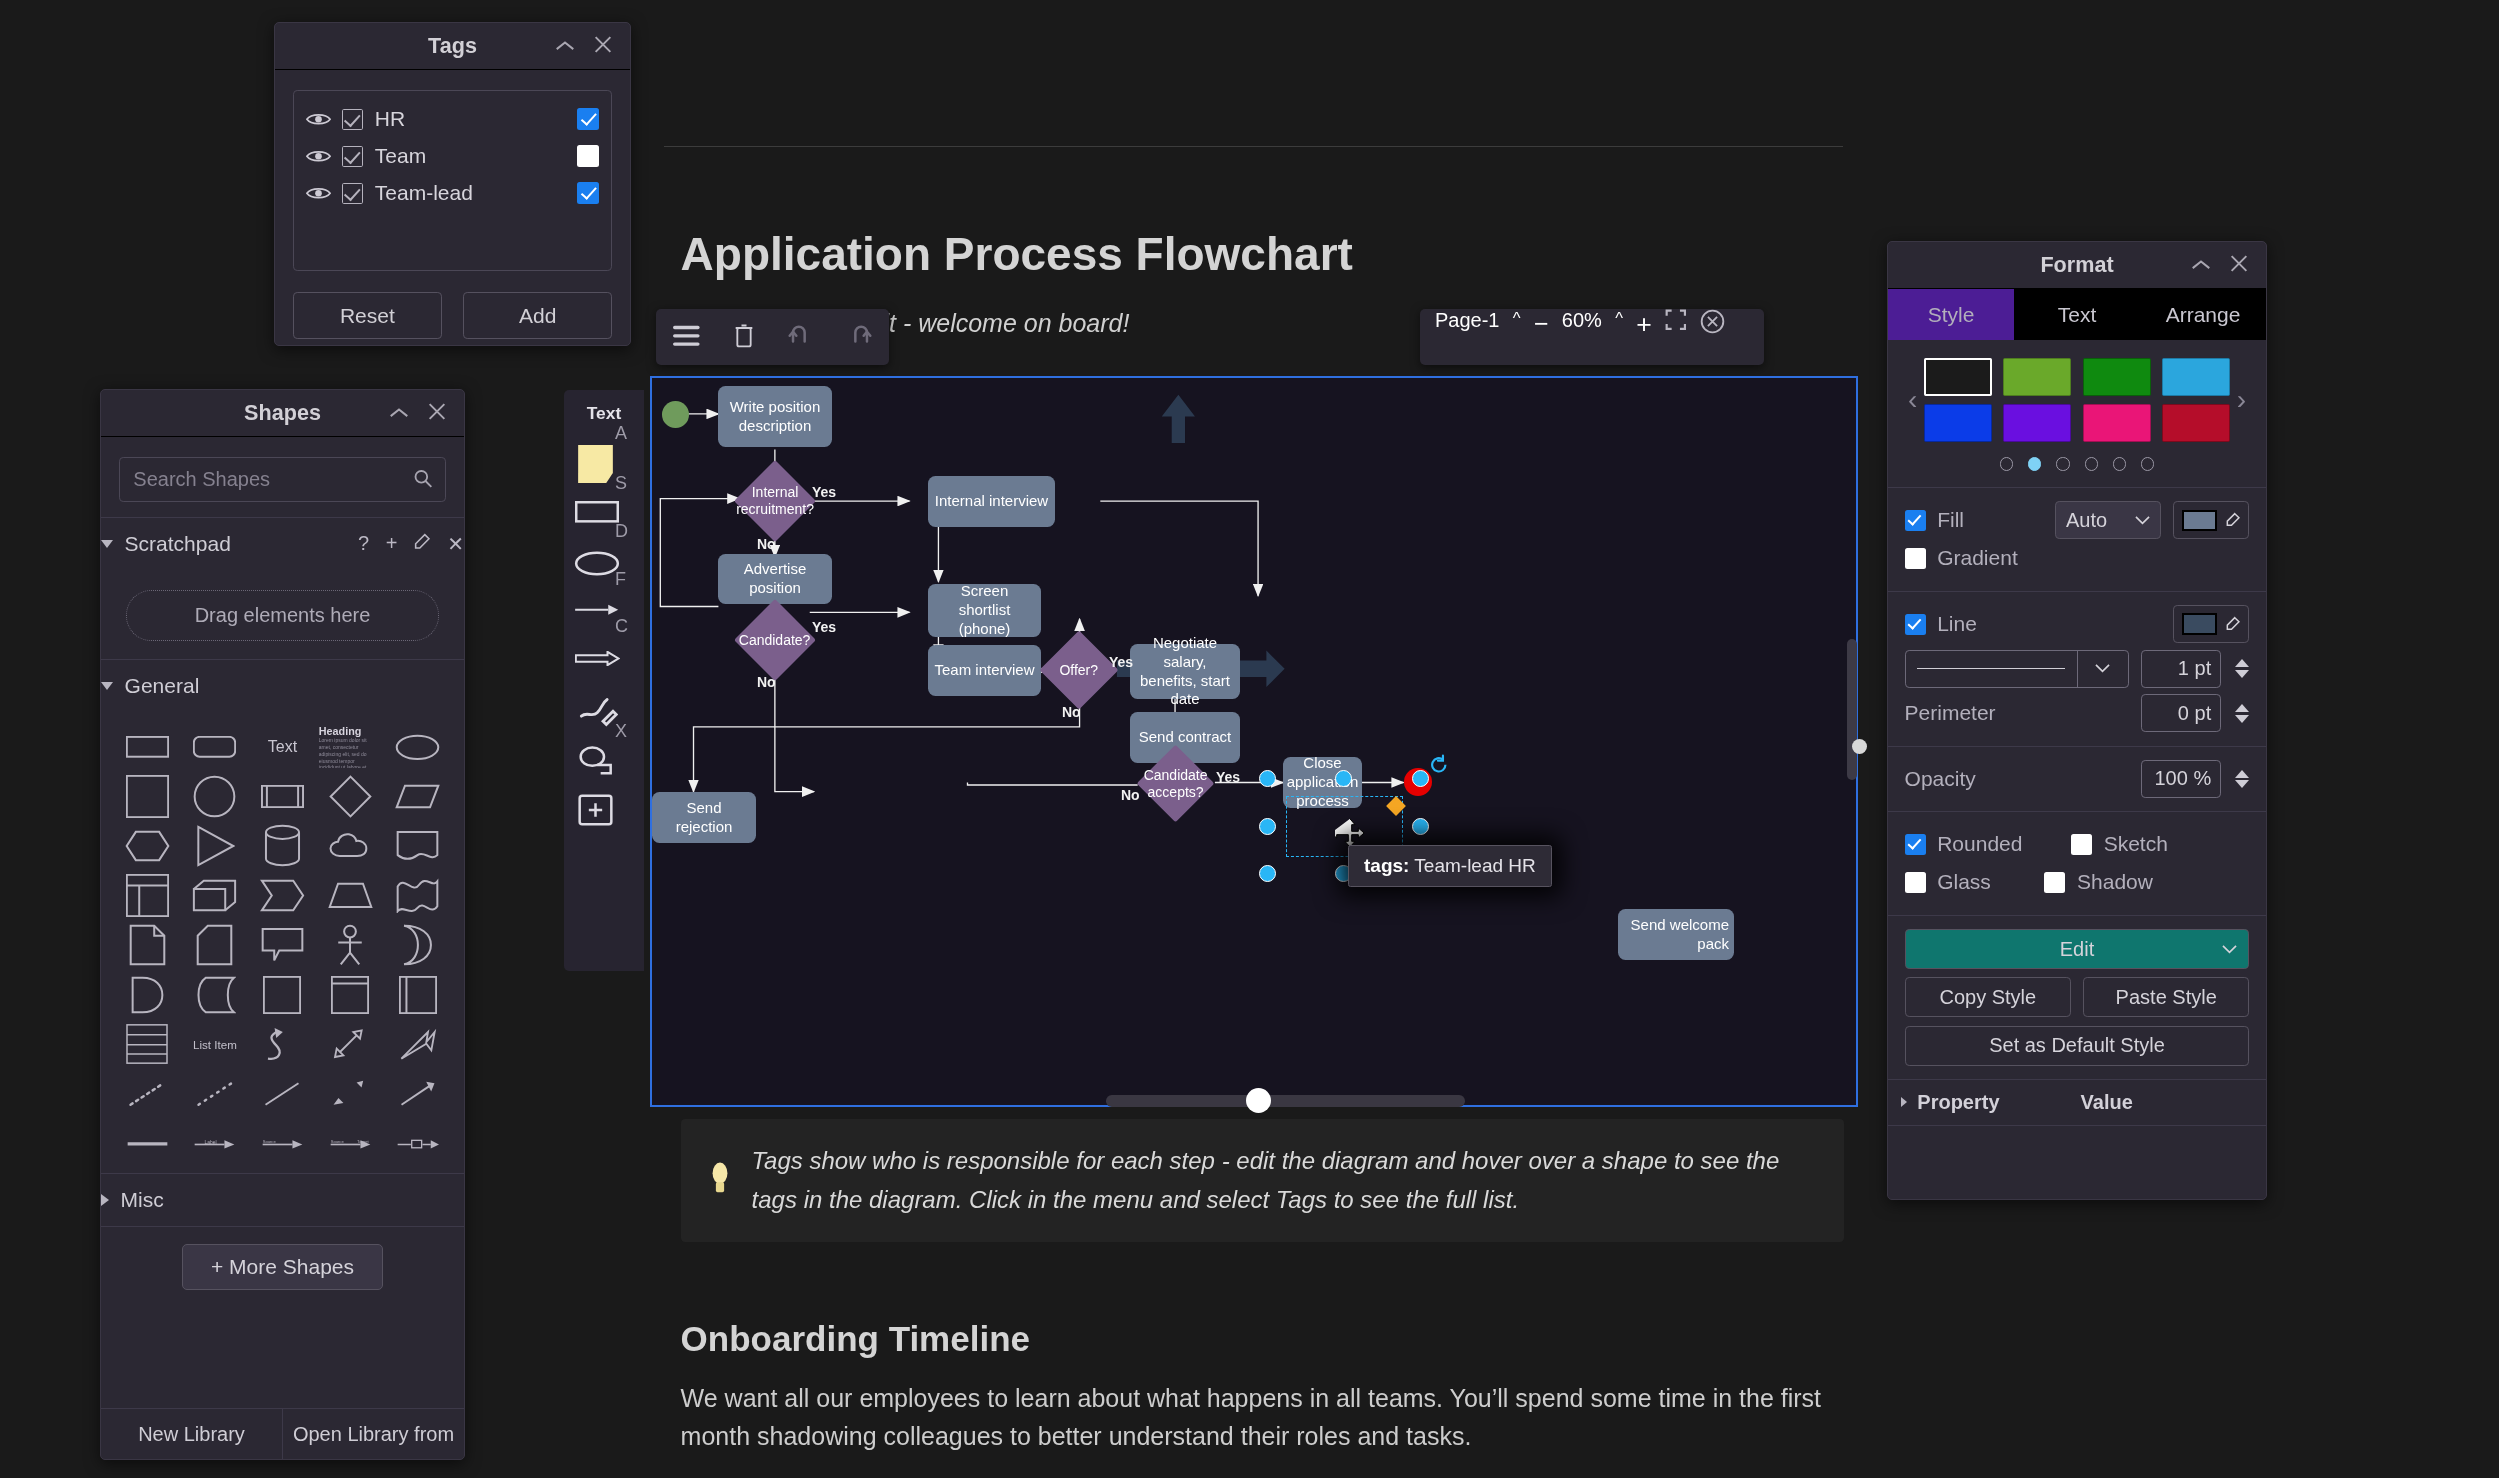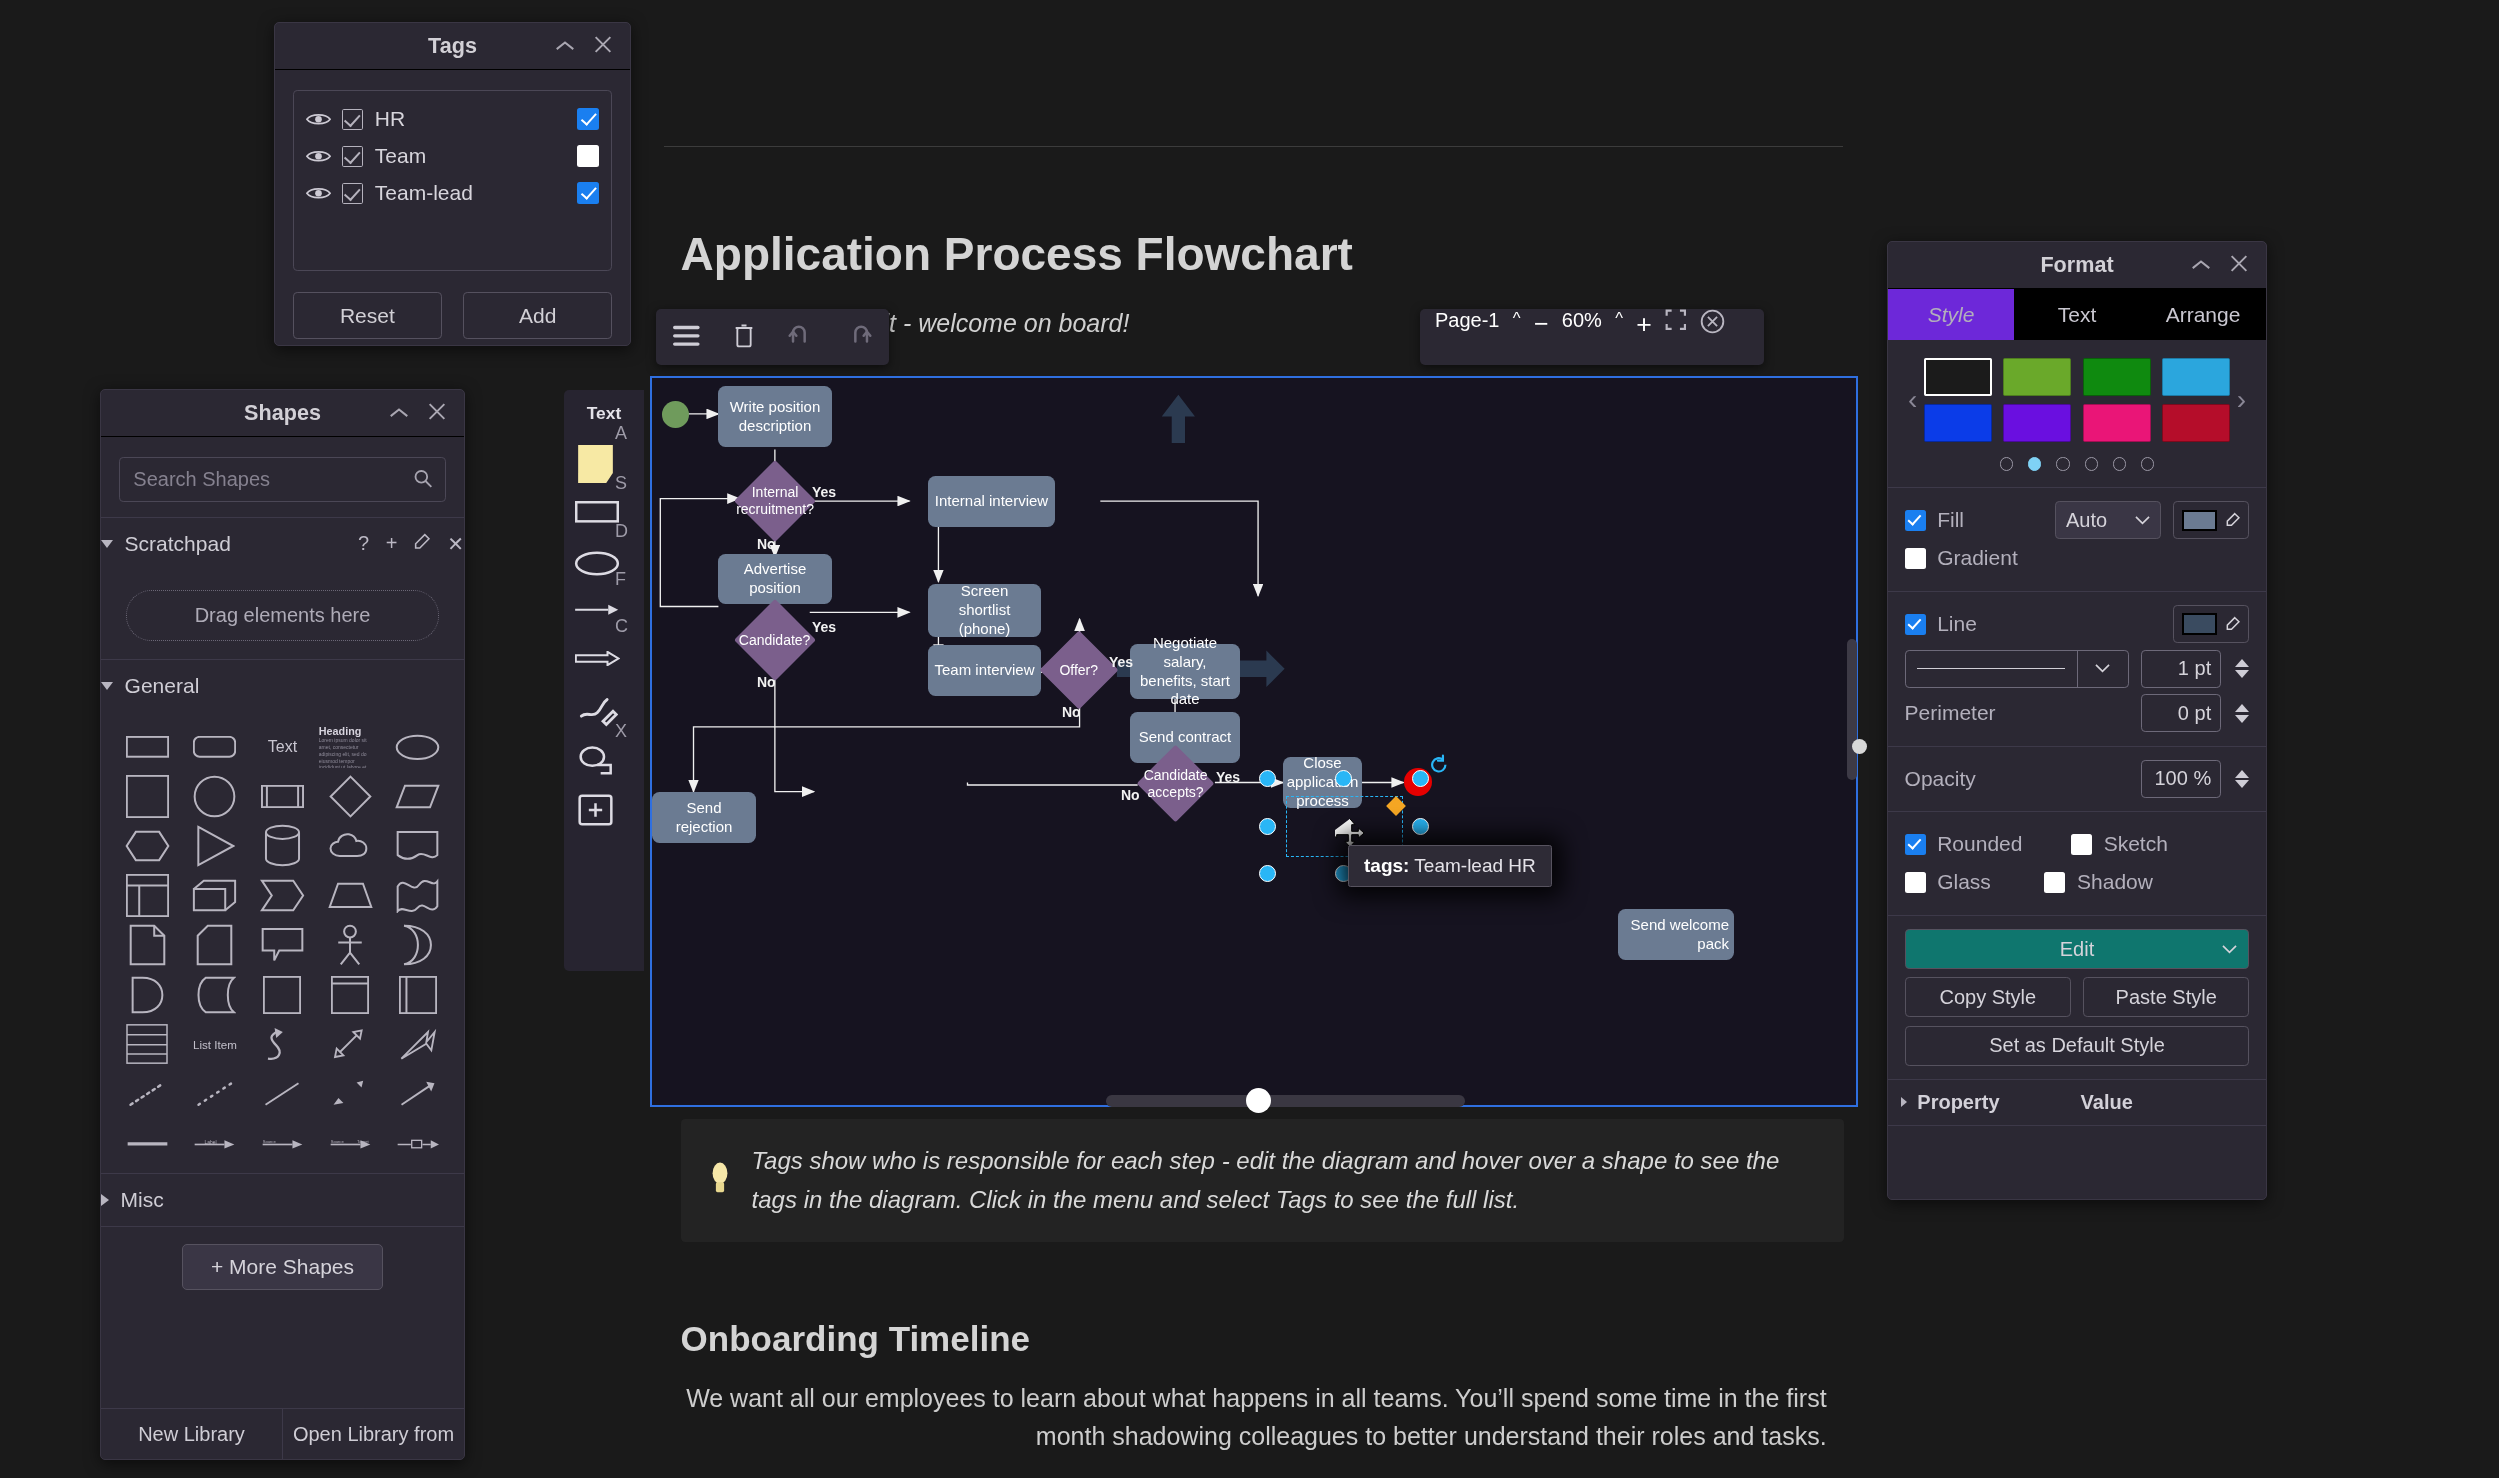--- a/index.html
+++ b/index.html
@@ -85,21 +85,21 @@
     border-top: 0.8px solid #3d3949; }
   .lib-bar div { flex: 1; display: flex; align-items: center; justify-content: center;
     color: #cfcdd5; font-size: 20px; cursor: pointer; }
   .lib-bar div:first-child { border-right: 0.8px solid #3d3949; }
 
   
   #format-win { left: 1887px; top: 241px; width: 380px; height: 959px; }
   .fmt-tabs { display: flex; height: 51px; }
   .fmt-tab { flex: 1; display: flex; align-items: center; justify-content: center;
     font-size: 21px; color: #c9c7d0; cursor: pointer; background: #000; }
-  .fmt-tab.active { background: #6d28d9; color: #b2afbb; font-style: italic; }
+  .fmt-tab.active { background: #4c1d95; color: #b2afbb; }
   .palette { padding: 18px 13.3px 0 13.3px; display: flex; align-items: center; }
   .pal-arrow { color: #8a8796; font-size: 28px; padding: 0 6.6px; cursor: pointer; user-select:none; }
   .pal-grid { flex: 1; display: grid; grid-template-columns: repeat(4, 1fr); gap: 8.3px 11.6px; }
   .sw { height: 38px; border-radius: 1.7px; cursor: pointer; }
   .dots { display: flex; justify-content: center; gap: 15px; padding: 15px 0 16.6px 0; }
   .dot { width: 13.3px; height: 13.3px; border-radius: 50%; border: 1.7px solid #9b98a6; }
   .dot.on { background: #7fd2f5; border-color: #7fd2f5; }
   .fmt-sec { border-top: 0.8px solid #3d3949; padding: 13.3px 16.6px; }
   .row { display: flex; align-items: center; gap: 11.6px; min-height: 38px; }
   .lbl { color: #b3b0bc; font-size: 21px; }
@@ -126,21 +126,21 @@
   .fmt-btn.filled { background: #0f766e; }
   .pv-hdr { display:flex; align-items:center; gap:10px; border-top:0.8px solid #3d3949; border-bottom:0.8px solid #3d3949;
     height:47px; padding: 0 13.3px; color:#d3d1d9; font-size:20px; font-weight:bold; }
 
   
   #doc { position: absolute; left: 664px; top: 0; width: 1179px; height: 1478px; background: #1a1a1a; }
   .rule { height: 0.8px; background: #3c3c3c; margin: 146px 0 0 0; width: 1179px; }
   .doc-h1 { color: #d4d4d4; font-size: 46px; font-weight: bold; margin: 80px 0 0 16.6px; }
   .doc-p { color: #d0d0d0; font-size: 25px; font-style: italic; margin: 28px 0 0 16.6px; }
   .doc-h2 { color: #d4d4d4; font-size: 35px; font-weight: bold; margin: 0 0 0 16.6px; }
-  .doc-body { color: #cdcdcd; font-size: 25px; margin: 20px 0 0 16.6px; line-height: 1.52; width: 1146px; text-align: right; }
+  .doc-body { color: #cdcdcd; font-size: 25px; margin: 20px 0 0 16.6px; line-height: 1.52; width: 1146px; }
 
   .tipbox { position: absolute; left: 16.6px; top: 1119px; width: 1163px; height: 123px;
     background: #232323; border-radius: 4.2px; display: flex; align-items: center; padding: 0 25px; gap: 18px; }
   .tiptext { color: #d9d9d9; font-size: 24px; font-style: italic; line-height: 1.6; }
 
   
   .etb { position: absolute; left: 656px; top: 309px; width: 233px; height: 56px;
     background: #2b2833; border-radius: 5px; display: flex; align-items: center;
     justify-content: space-around; box-shadow: 0 2.5px 10px rgba(0,0,0,.5); }
   .etb .ic { cursor: pointer; }

